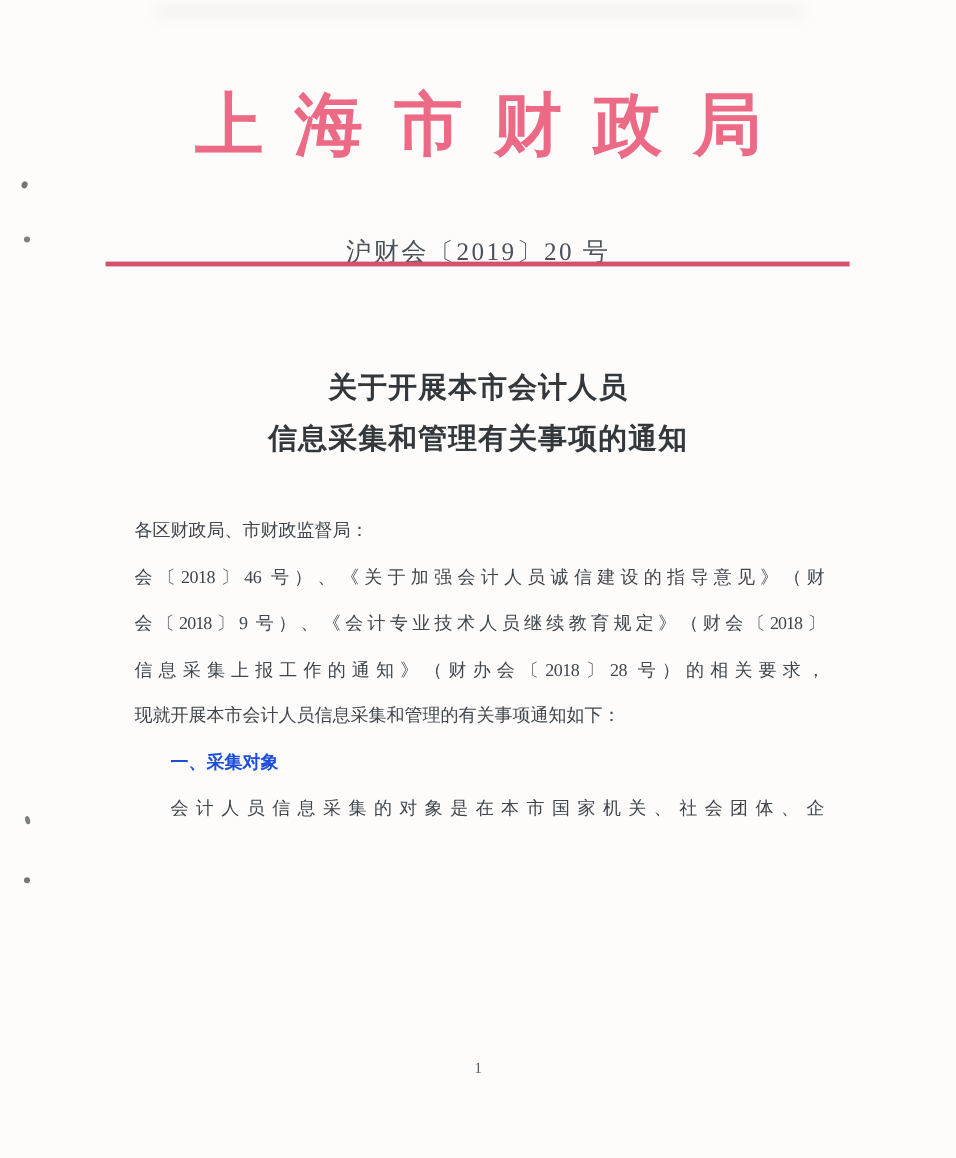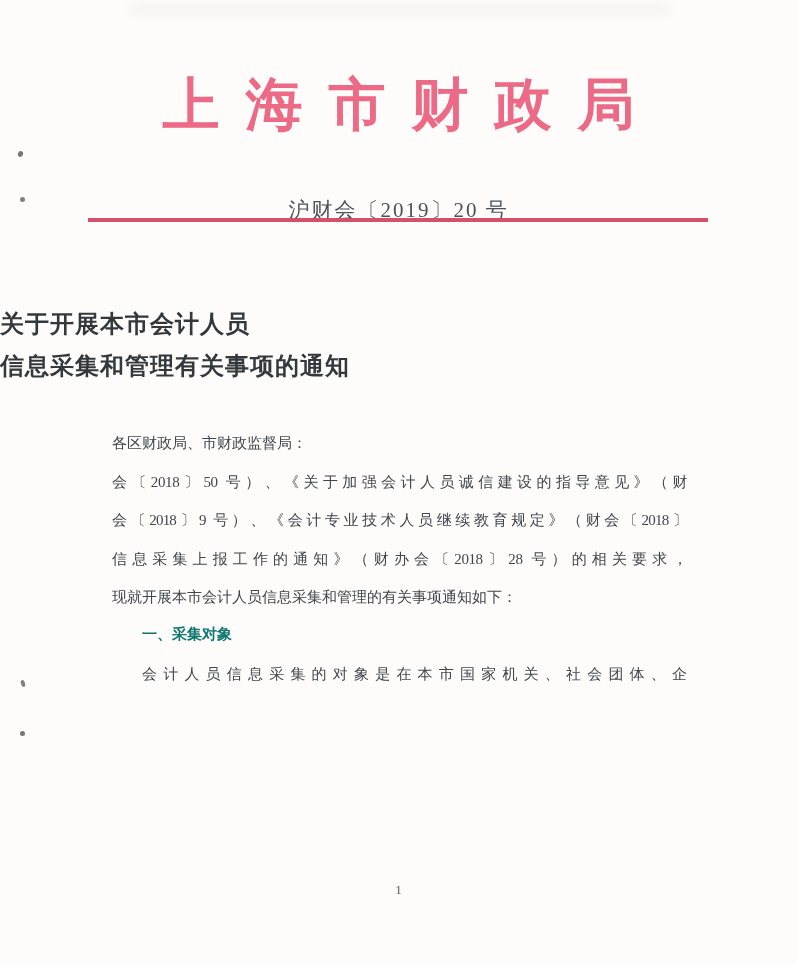--- a/index.html
+++ b/index.html
@@ -40,41 +40,42 @@
     text-align:center;
     font-size:21px;line-height:28px;
     color:#4a5158;letter-spacing:2px;
   }
   .red-rule{
     position:absolute;top:218px;left:88px;width:620px;height:4px;
     background:var(--rule-red,#d4516c);
   }
   .doc-title{
     position:absolute;top:303px;left:0;width:797px;
+    text-align:center;
     font-size:24px;line-height:42px;font-weight:700;
     color:#33383d;letter-spacing:1px;
     font-family:"Liberation Sans","DejaVu Sans",sans-serif;
   }
   .body-block{
     position:absolute;top:424px;left:112px;width:575px;
     font-size:15px;
     color:var(--body-text,#3f464c);
   }
   .line{
     height:38.5px;line-height:38.5px;
     white-space:nowrap;overflow:hidden;
     text-align:justify;text-align-last:justify;
   }
   .line.no-stretch{text-align-last:left;}
   .line.indent{text-indent:2em;}
   .line.tight{letter-spacing:-0.4px;}
   .line.tighter{letter-spacing:-0.8px;}
   .line.heading{
-    font-weight:700;color:#0f766e;
-    font-family:Liberation Mono, monospace;
+    font-weight:700;color:#1d4ed8;
+    font-family:Liberation Serif, serif;
   }
   .page-number{
     position:absolute;top:882px;left:0;width:797px;
     text-align:center;font-size:13px;color:#5a5f64;
   }
 </style>
 </head>
 <body>
 
 <div class="page">
@@ -91,21 +92,21 @@
 
   <div class="red-rule"></div>
 
   <div class="doc-title">
     <div>关于开展本市会计人员</div>
     <div>信息采集和管理有关事项的通知</div>
   </div>
 
   <div class="body-block">
     <div class="line no-stretch">各区财政局、市财政监督局：</div>
-    <div class="line tight">会〔2018〕50 号）、《关于加强会计人员诚信建设的指导意见》（财</div>
+    <div class="line tight">会〔2018〕46 号）、《关于加强会计人员诚信建设的指导意见》（财</div>
     <div class="line tighter">会〔2018〕9 号）、《会计专业技术人员继续教育规定》（财会〔2018〕</div>
     <div class="line tight">信息采集上报工作的通知》（财办会〔2018〕28 号）的相关要求，</div>
     <div class="line no-stretch">现就开展本市会计人员信息采集和管理的有关事项通知如下：</div>
     <div class="line heading indent no-stretch">一、采集对象</div>
     <div class="line indent">会计人员信息采集的对象是在本市国家机关、社会团体、企</div>
   </div>
 
   <div class="page-number">1</div>
 
 </div>

